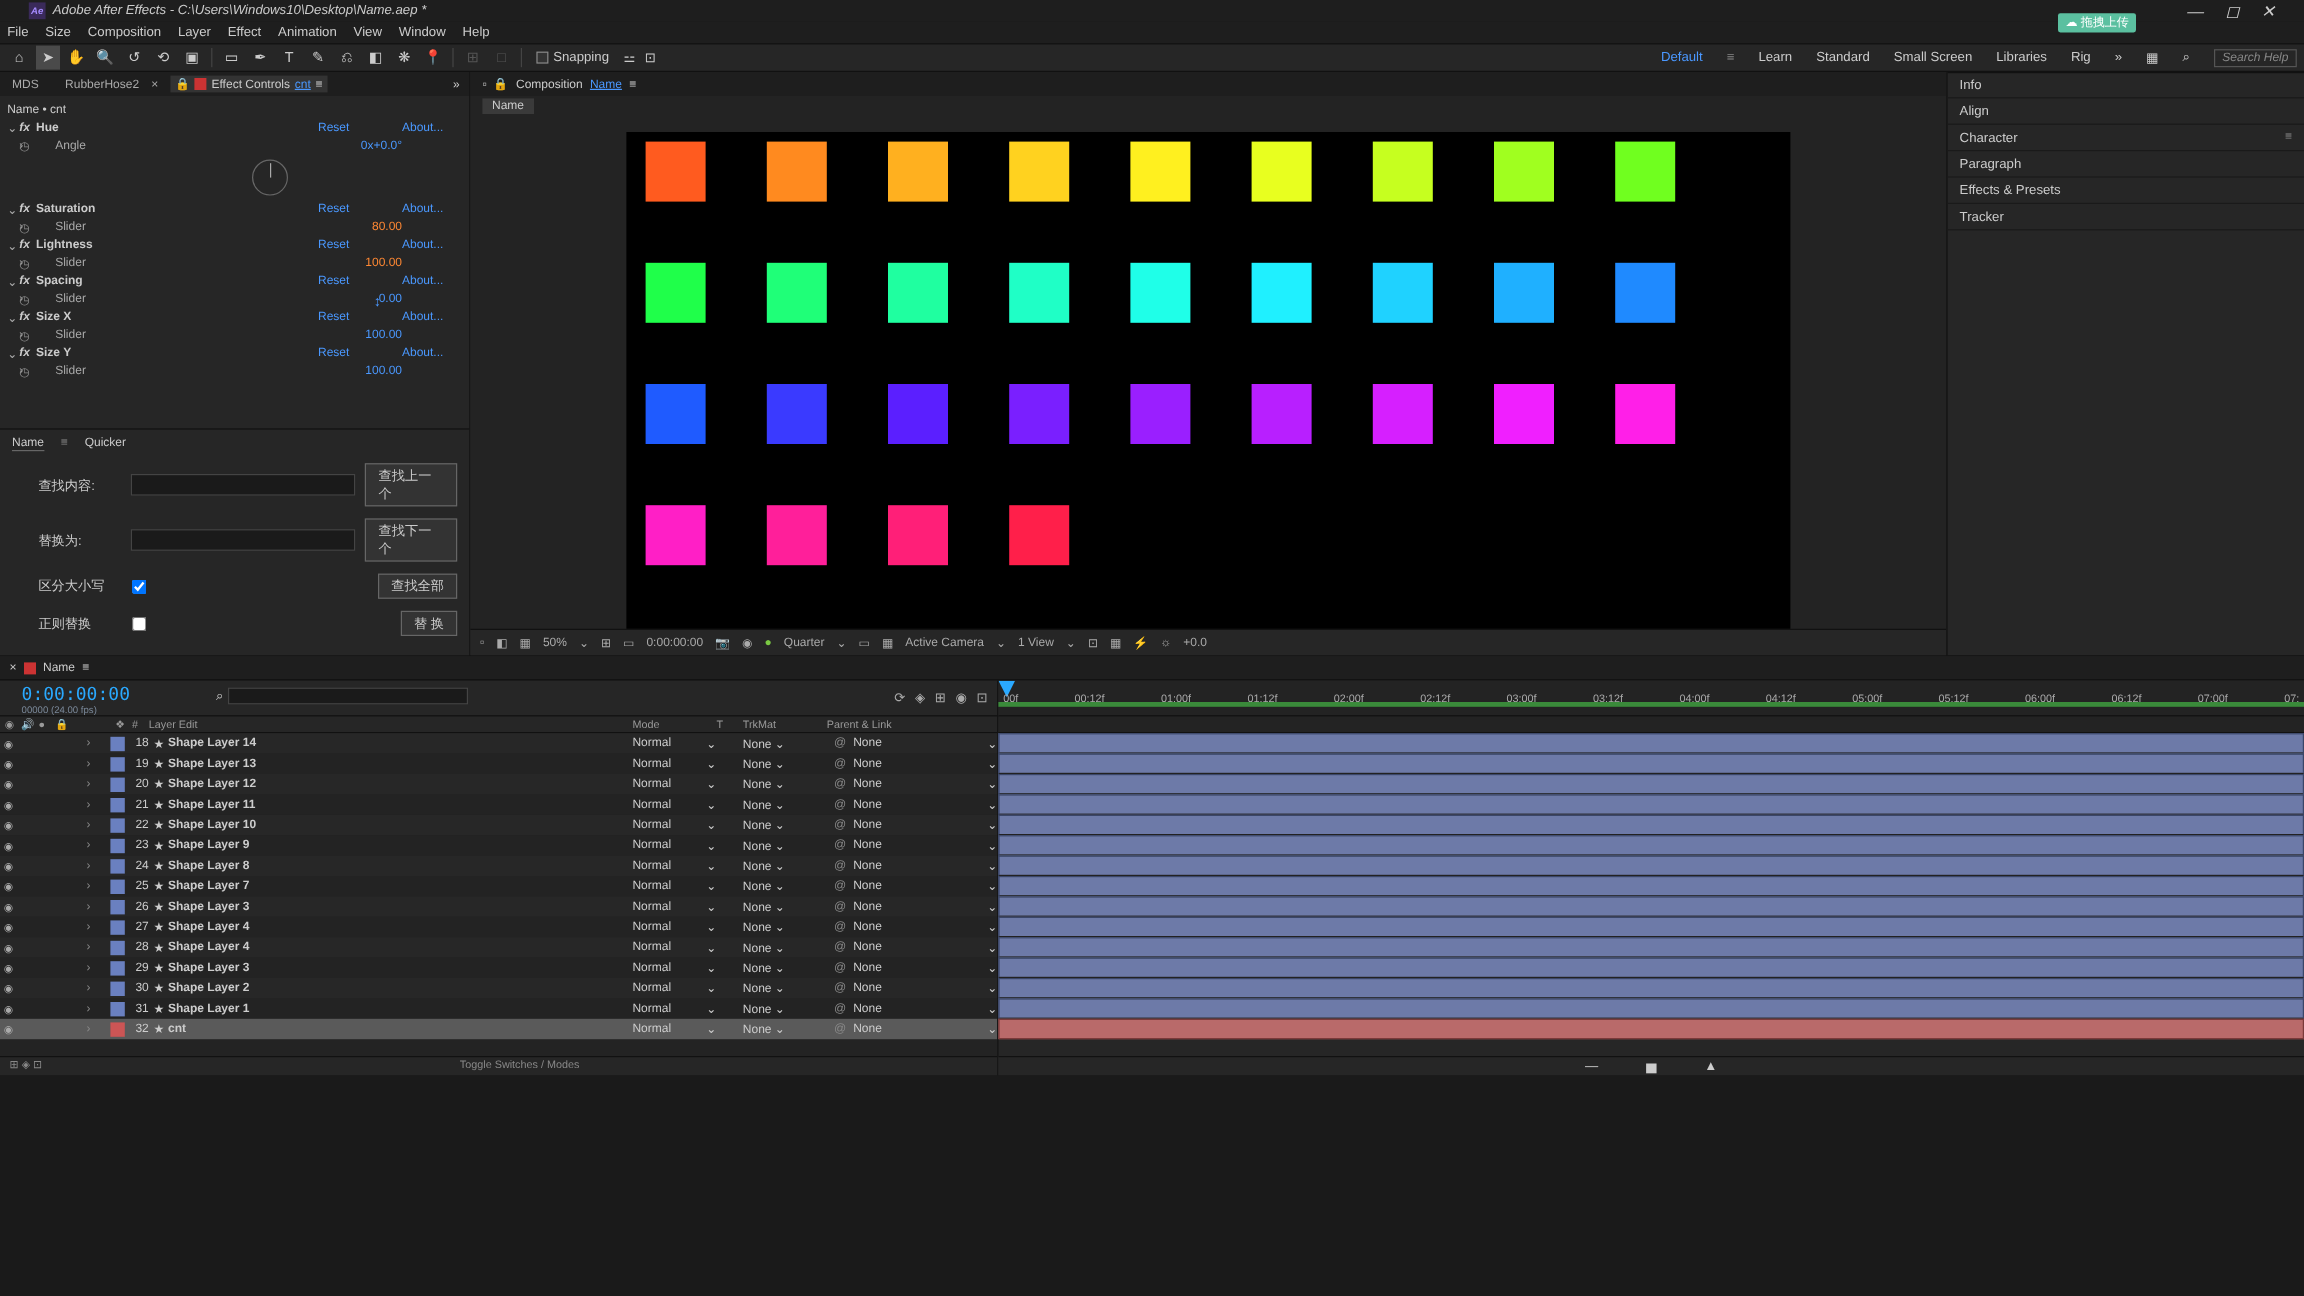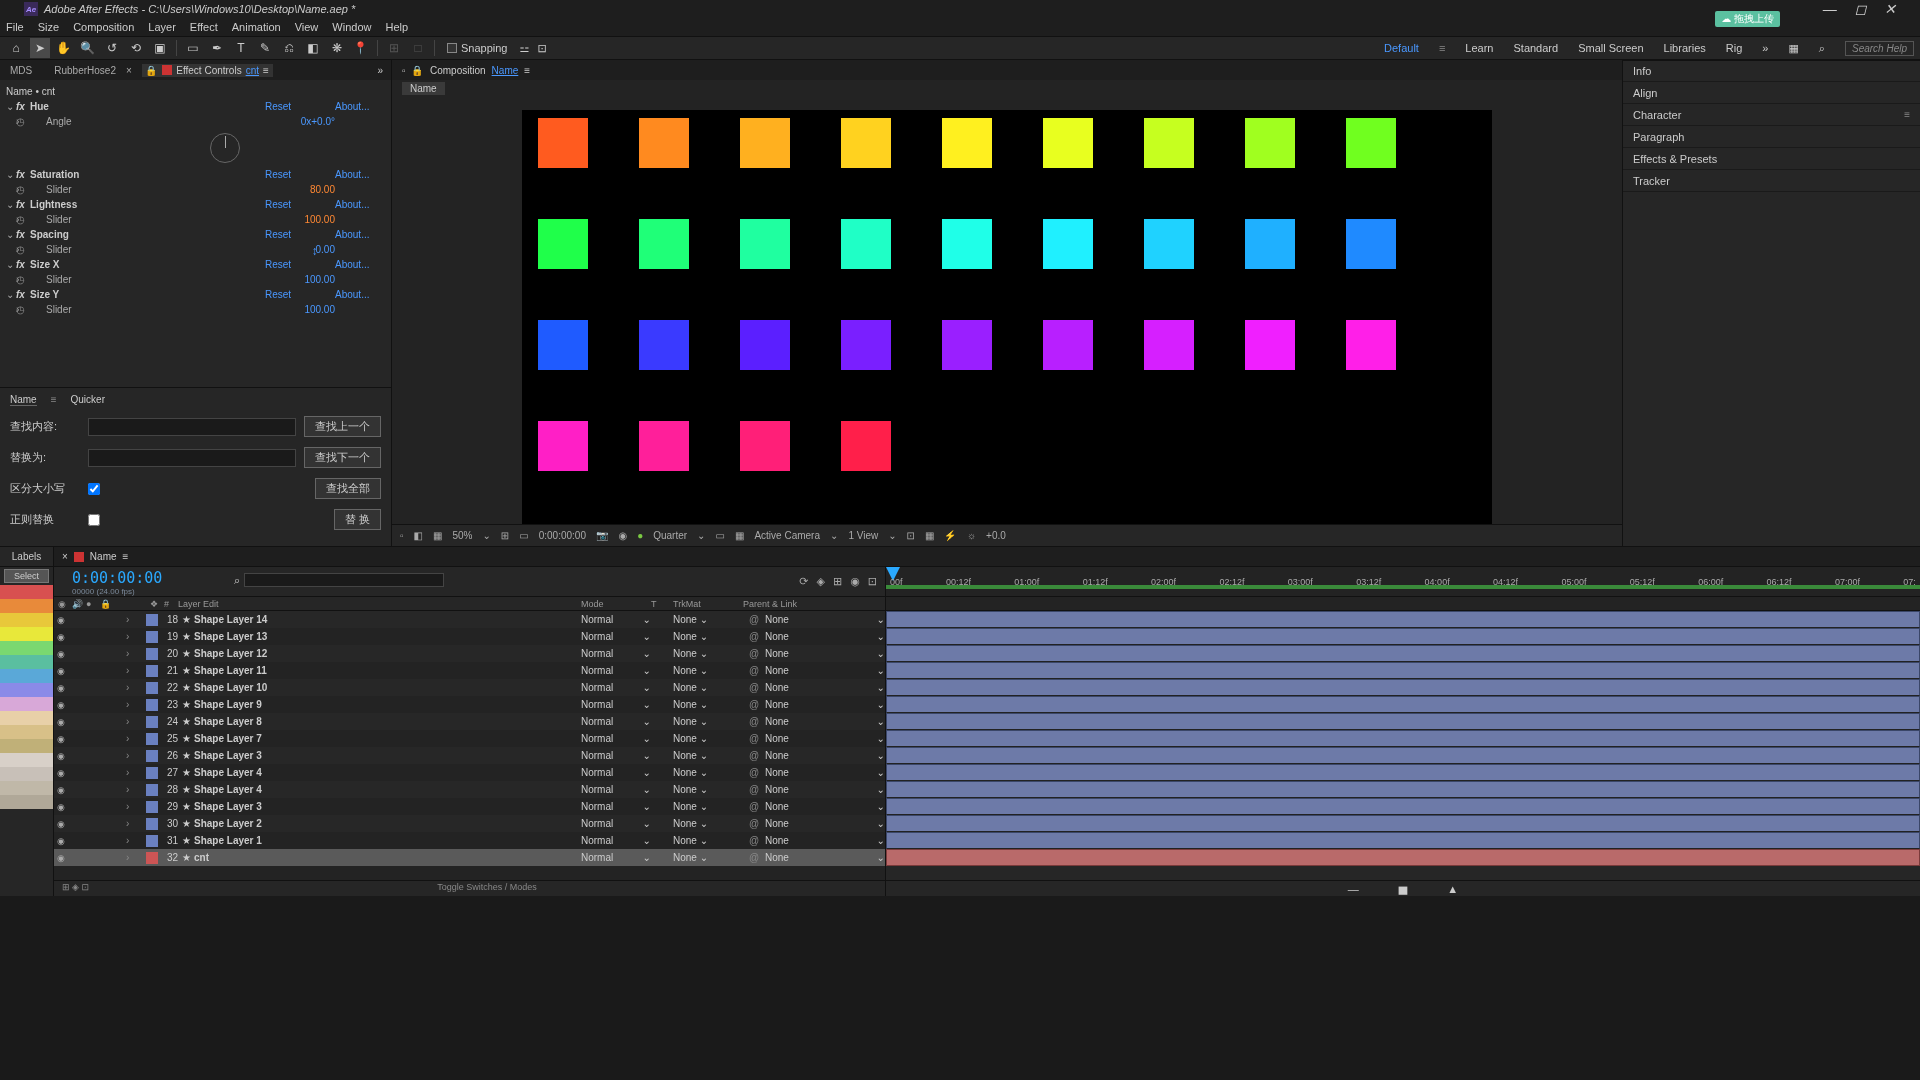--- a/index.html
+++ b/index.html
@@ -56,21 +56,21 @@
 .effect-row .val.orange { color: #ff8833; }
 .stopwatch { width: 12px; color: #888; }
 .angle-ctl { width: 30px; height: 30px; border: 1px solid #666; border-radius: 50%; margin: 4px 0 4px 210px; position: relative; }
 .angle-ctl::after { content: ''; position: absolute; left: 50%; top: 2px; width: 1px; height: 12px; background: #aaa; }
 
 
 .find-panel { background: #262626; border-top: 1px solid #111; padding: 6px 10px; }
 .find-tabs { display: flex; gap: 14px; font-size: 10px; margin-bottom: 10px; }
 .find-tabs .active { border-bottom: 1px solid #666; }
 .find-row { display: flex; align-items: center; gap: 8px; margin-bottom: 10px; }
-.find-row label { width: 70px; font-size: 11px; }
+.find-row label { width: 70px; font-size: 11px; margin-left: 22px; }
 .find-row input[type=text] { flex: 1; height: 18px; background: #1a1a1a; border: 1px solid #444; color: #ccc; padding: 0 4px; }
 .find-row .btn { border: 1px solid #666; padding: 2px 10px; font-size: 11px; background: #333; cursor: pointer; }
 .find-row input[type=checkbox] { width: 12px; height: 12px; }
 
 
 .comp-tabs { height: 20px; background: #1e1e1e; display: flex; align-items: center; padding: 0 10px; gap: 6px; font-size: 10px; }
 .comp-breadcrumb { height: 20px; background: #232323; padding: 2px 10px; }
 .comp-breadcrumb span { background: #3a3a3a; padding: 1px 8px; font-size: 10px; }
 .comp-view { flex: 1; display: flex; align-items: flex-start; justify-content: center; background: #232323; padding: 10px 0 0 0; overflow: hidden; }
 .comp-canvas { width: 970px; height: 545px; background: #000; position: relative; }
@@ -434,42 +434,20 @@
     <div class="right-item">
         <span>Effects &amp; Presets</span>
       </div>
     <div class="right-item">
         <span>Tracker</span>
       </div>
   </div>
 </div>
 
 <div class="timeline">
-  <div class="tl-labels">
-    <div class="tl-labels-hdr">Labels</div>
-    <span class="tl-select">Select</span>
-    <div class="color-stack" id="label-colors">
-        <div style="background: rgb(216, 80, 80);"></div>
-        <div style="background: rgb(232, 138, 58);"></div>
-        <div style="background: rgb(232, 200, 58);"></div>
-        <div style="background: rgb(232, 232, 58);"></div>
-        <div style="background: rgb(122, 216, 112);"></div>
-        <div style="background: rgb(90, 191, 160);"></div>
-        <div style="background: rgb(90, 168, 216);"></div>
-        <div style="background: rgb(138, 138, 232);"></div>
-        <div style="background: rgb(216, 168, 216);"></div>
-        <div style="background: rgb(232, 208, 168);"></div>
-        <div style="background: rgb(216, 192, 136);"></div>
-        <div style="background: rgb(192, 176, 120);"></div>
-        <div style="background: rgb(216, 208, 200);"></div>
-        <div style="background: rgb(200, 192, 184);"></div>
-        <div style="background: rgb(192, 184, 168);"></div>
-        <div style="background: rgb(176, 168, 152);"></div>
-      </div>
-  </div>
   <div class="tl-main">
     <div class="tl-tabs">
       <span>×</span>
       <span class="red-sq" style="width:10px;height:10px;background:#cc3333;display:inline-block"></span>
       <span>Name</span>
       <span>≡</span>
     </div>
     <div style="display:flex;flex:1;overflow:hidden">
 
       <div class="tl-left-cols">

